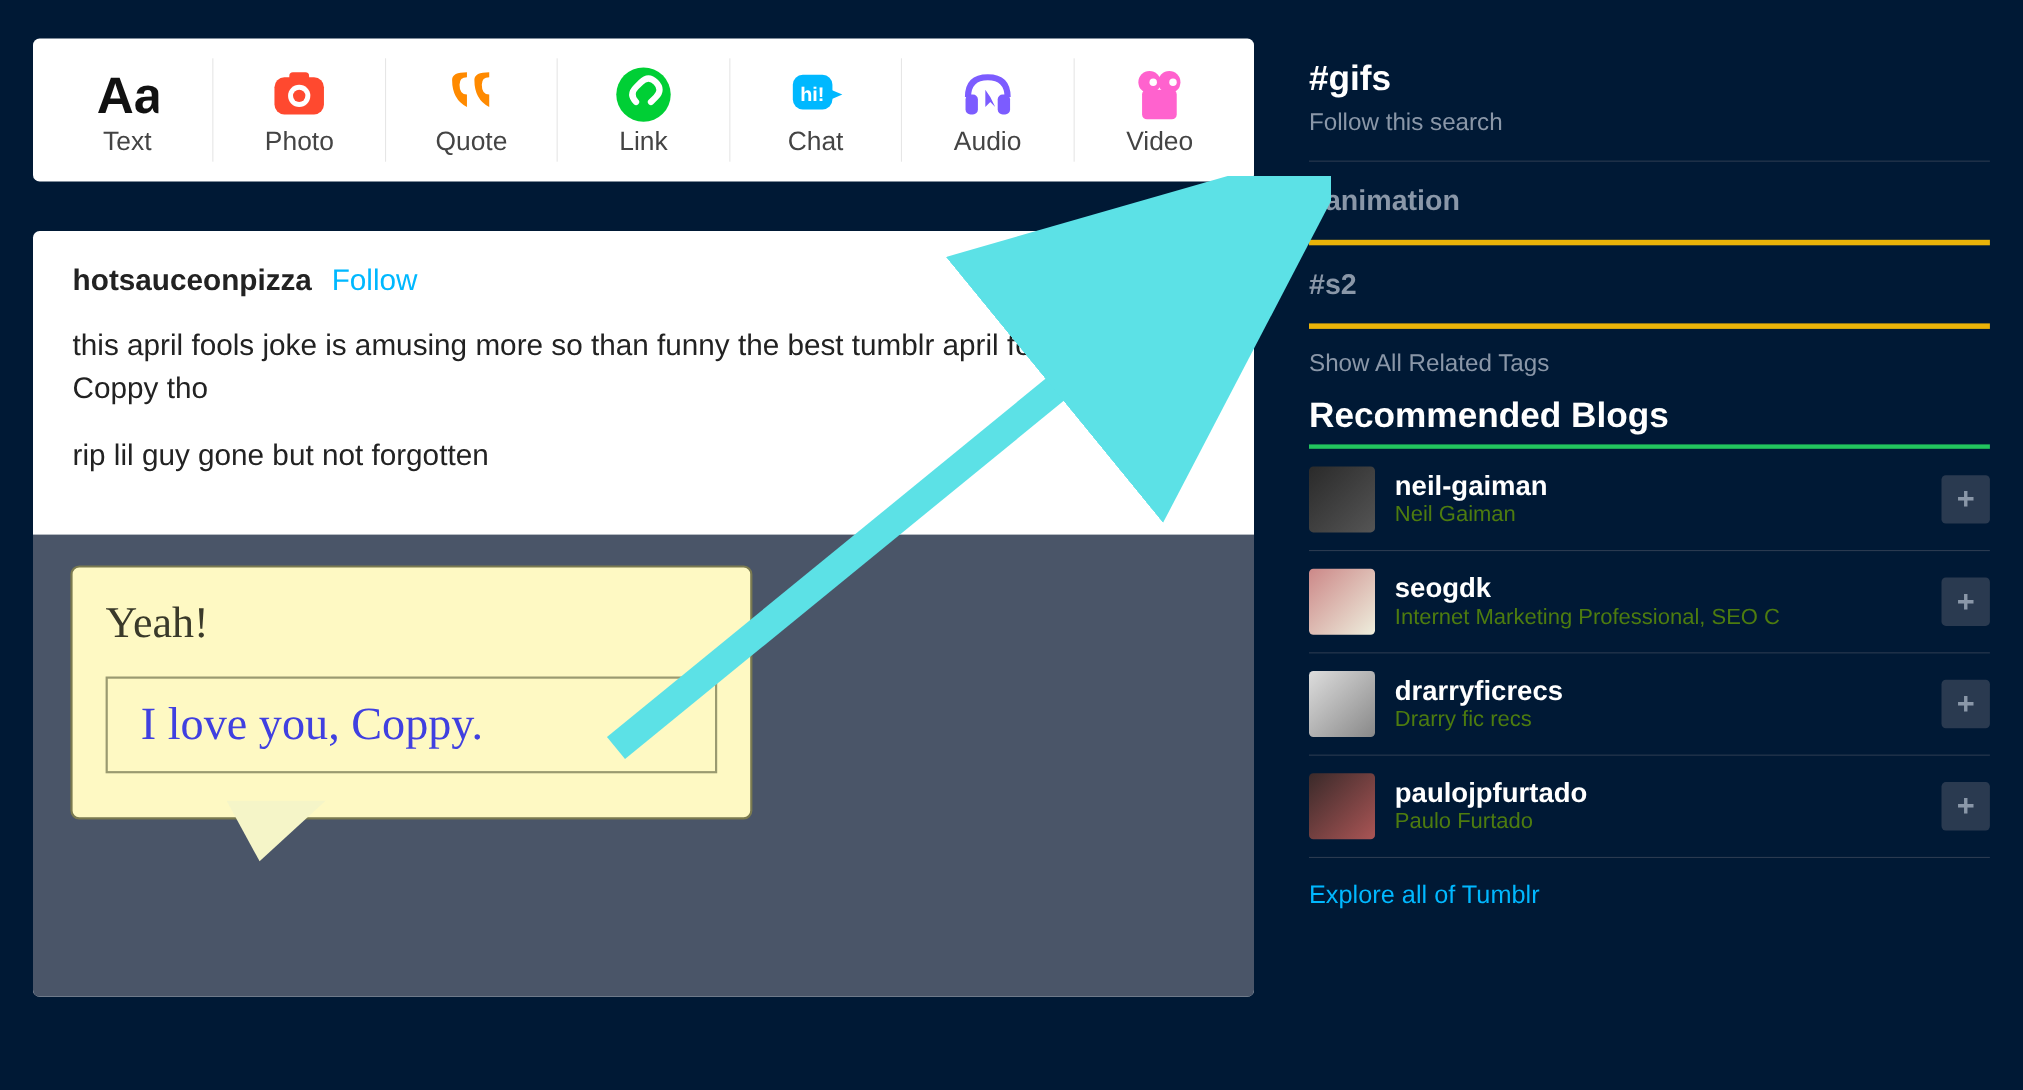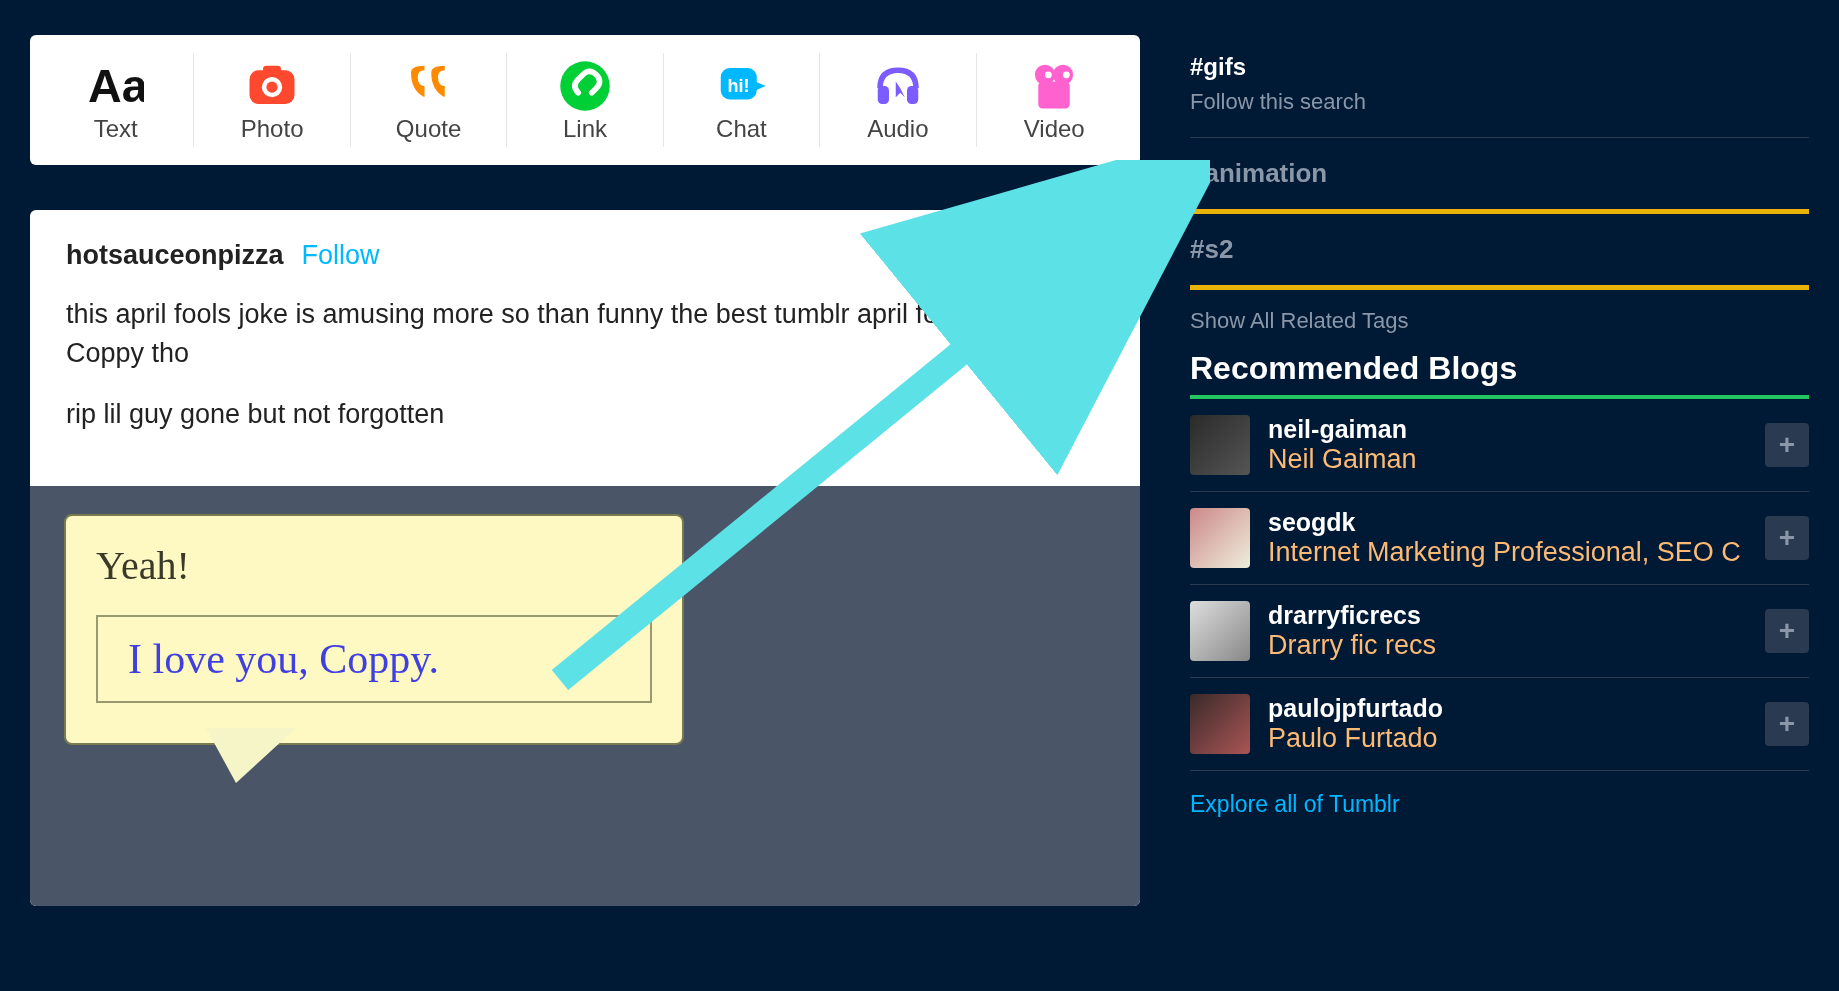--- a/index.html
+++ b/index.html
@@ -85,42 +85,42 @@
     .bubble-tail {
       position: absolute;
       bottom: -40px; left: 140px;
       width: 0; height: 0;
       border-left: 30px solid transparent;
       border-right: 60px solid transparent;
       border-top: 55px solid #f5f5c8;
     }
 
     
-    .tag-title { font-size: 24px; font-weight: 700; margin-bottom: 8px; }
+    .tag-title { font-size: 32px; font-weight: 700; margin-bottom: 8px; }
     .tag-sub { color: #8a97a8; font-size: 22px; margin-bottom: 22px; cursor: pointer; }
     .tag-list { border-top: 1px solid #2a3a50; }
     .tag-item {
       color: #8a97a8; font-size: 26px; font-weight: 700;
       padding: 20px 0; border-bottom: 5px solid #eab308;
       cursor: pointer;
     }
     .show-all { color: #8a97a8; font-size: 22px; padding: 18px 0 8px 0; cursor: pointer; }
     .rec-title { font-size: 32px; font-weight: 700; margin-top: 8px; margin-bottom: 8px; }
     .blog-list { border-top: 4px solid #22c55e; }
     .blog-item {
       display: flex; align-items: center; gap: 18px;
       padding: 16px 0; border-bottom: 1px solid #2a3a50;
     }
     .blog-avatar {
       width: 60px; height: 60px; border-radius: 4px;
       background: #3a4a5e; flex-shrink: 0;
     }
     .blog-info { flex: 1; overflow: hidden; }
     .blog-name { font-size: 25px; font-weight: 700; color: #fff; }
-    .blog-desc { font-size: 27px; color: #fdba74; white-space: nowrap; overflow: hidden; }
+    .blog-desc { font-size: 20px; color: #4d7c0f; white-space: nowrap; overflow: hidden; }
     .blog-add {
       width: 44px; height: 44px; border-radius: 4px;
       background: #2a3a50; color: #8a97a8;
       display: flex; align-items: center; justify-content: center;
       font-size: 28px; font-weight: 700; cursor: pointer;
       flex-shrink: 0;
     }
     .explore { color: #00b8ff; font-size: 23px; margin-top: 20px; cursor: pointer; }
 
     

